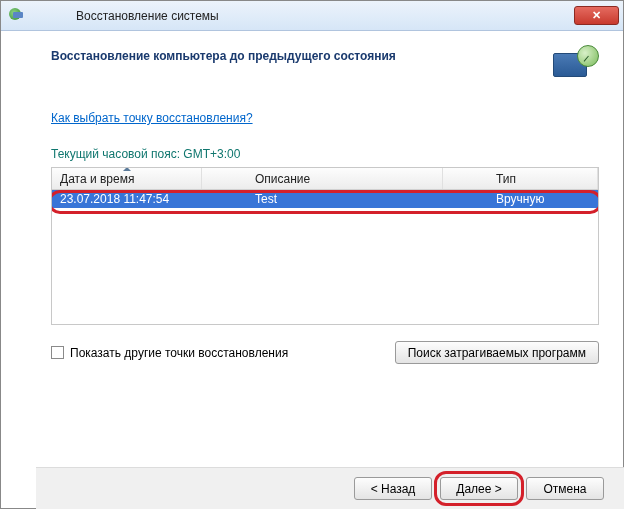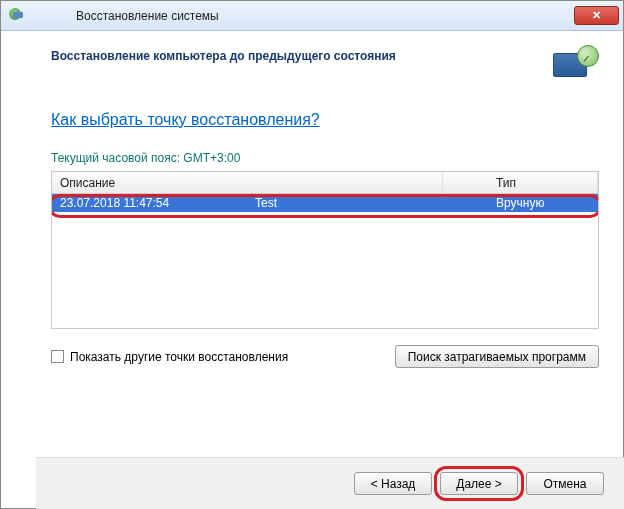--- a/index.html
+++ b/index.html
@@ -13,42 +13,42 @@
 .titlebar .close { width: 45px; height: 19px; background: linear-gradient(to bottom, #e56b60, #c83a2e); border: 1px solid #8b2a22; border-radius: 3px; display: flex; align-items: center; justify-content: center; color: #fff; font-size: 11px; font-weight: bold; cursor: pointer; }
 
 .content { padding: 14px 24px 0 24px; height: 430px; position: relative; margin-left: 26px; }
 .heading-row { display: flex; align-items: flex-start; gap: 10px; margin-bottom: 10px; }
 .heading { font-size: 12px; font-weight: bold; color: #1a3a6e; flex: 1; padding-top: 4px; }
 .restore-icon { width: 48px; height: 40px; position: relative; }
 .restore-icon .monitor { position: absolute; width: 34px; height: 24px; background: linear-gradient(to bottom, #4a7ab5, #2a5a95); border: 1px solid #234a78; border-radius: 2px; top: 8px; left: 2px; }
 .restore-icon .clock { position: absolute; width: 22px; height: 22px; border-radius: 50%; background: radial-gradient(circle at 35% 35%, #d8f0c8, #7aba5a); top: 0; right: 0; border: 1px solid #4a8a3a; }
 .restore-icon .clock::after { content: ""; position: absolute; left: 50%; top: 50%; width: 1px; height: 7px; background: #2a5a2a; transform-origin: top; transform: rotate(40deg); }
 
-.link { color: #0066cc; font-size: 16px; text-decoration: underline; cursor: pointer; display: inline-block; margin: 16px 0 22px 0; }
+.link { color: #0066cc; font-size: 12px; text-decoration: underline; cursor: pointer; display: inline-block; margin: 16px 0 22px 0; }
 
 .tz { font-size: 12px; color: #0f766e; margin-bottom: 6px; }
 
 .table-wrap { border: 1px solid #c8c8c8; background: #fff; height: 158px; overflow: hidden; position: relative; }
 .thead { display: flex; background: linear-gradient(to bottom, #fdfdfd, #ececec); border-bottom: 1px solid #d0d0d0; height: 22px; font-size: 12px; color: #222; }
 .th { padding: 2px 8px; border-right: 1px solid #e0e0e0; display: flex; align-items: center; position: relative; cursor: pointer; }
 .th1 { width: 150px; } .th2 { flex: 1; } .th3 { width: 110px; }
 .sort-arrow { position: absolute; left: 50%; top: -1px; width: 0; height: 0; border-left: 4px solid transparent; border-right: 4px solid transparent; border-bottom: 4px solid #5a7a9a; transform: translateX(-50%); }
 
 .trow { display: flex; height: 18px; font-size: 12px; color: #fff; background: #3875d7; position: relative; }
 .td { padding: 1px 8px; display: flex; align-items: center; }
 .td1 { width: 150px; } .td2 { flex: 1; } .td3 { width: 110px; }
 
 .row-highlight { position: absolute; top: 22px; left: -4px; right: -4px; height: 24px; border: 3px solid #d4202a; border-radius: 14px; pointer-events: none; }
 
 .bottom-row { display: flex; align-items: center; margin-top: 16px; gap: 10px; }
 .checkbox-wrap { display: flex; align-items: center; gap: 6px; font-size: 12px; flex: 1; }
 .checkbox { width: 13px; height: 13px; border: 1px solid #8a8a8a; background: #fff; cursor: pointer; }
 .scan-btn { height: 23px; padding: 0 12px; font-size: 12px; background: linear-gradient(to bottom, #fdfdfd, #e4e4e4); border: 1px solid #9a9a9a; border-radius: 3px; cursor: pointer; }
 
-.footer { position: absolute; bottom: 0; left: 0; right: 0; height: 52px; background: #f0f0f0; border-top: 1px solid #dcdcdc; display: flex; align-items: center; justify-content: flex-end; padding: 0 20px; gap: 8px; margin-left: 36px; }
+.footer { position: absolute; bottom: 0; left: 0; right: 0; height: 42px; background: #f0f0f0; border-top: 1px solid #dcdcdc; display: flex; align-items: center; justify-content: flex-end; padding: 0 20px; gap: 8px; margin-left: 36px; }
 .btn { height: 23px; min-width: 78px; padding: 0 12px; font-size: 12px; background: linear-gradient(to bottom, #fdfdfd, #e4e4e4); border: 1px solid #9a9a9a; border-radius: 3px; cursor: pointer; position: relative; }
 .btn-highlight { position: absolute; border: 3px solid #d4202a; border-radius: 12px; pointer-events: none; }
 .next-hl { top: -6px; left: -6px; right: -6px; bottom: -6px; }
 .next-wrap { position: relative; }
 </style>
 </head>
 <body>
 
 <div class="titlebar">
   <div class="icon"></div>
@@ -64,20 +64,24 @@
         <div class="clock"></div>
     </div>
   </div>
 
   <a class="link">Как выбрать точку восстановления?</a>
 
   <div class="tz">Текущий часовой пояс: GMT+3:00</div>
 
   <div class="table-wrap">
     <div class="thead">
+      <div class="th th1">
+        <span>Дата и время</span>
+        <span class="sort-arrow"></span>
+      </div>
       <div class="th th2">Описание</div>
       <div class="th th3">Тип</div>
     </div>
     <div class="trow">
       <div class="td td1">23.07.2018 11:47:54</div>
       <div class="td td2">Test</div>
       <div class="td td3">Вручную</div>
     </div>
     <div class="row-highlight"></div>
   </div>

